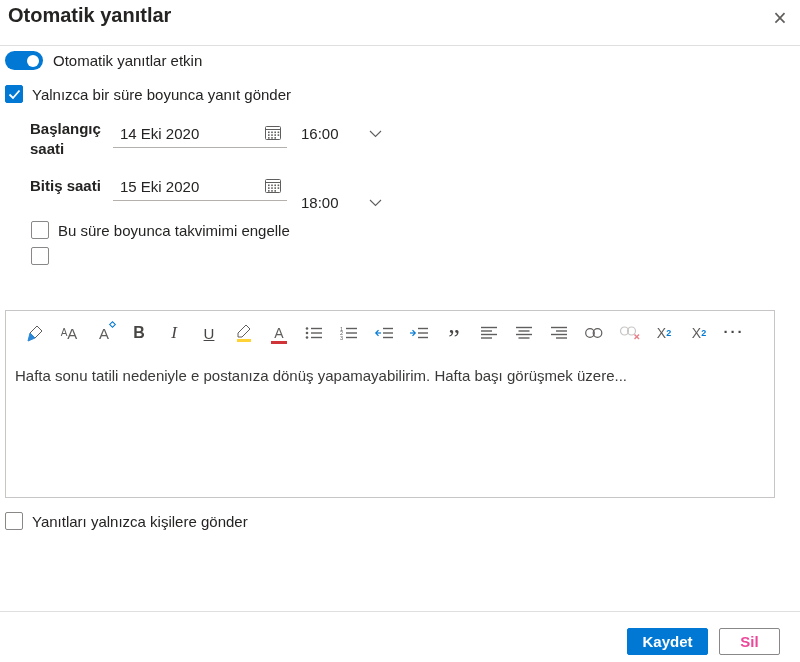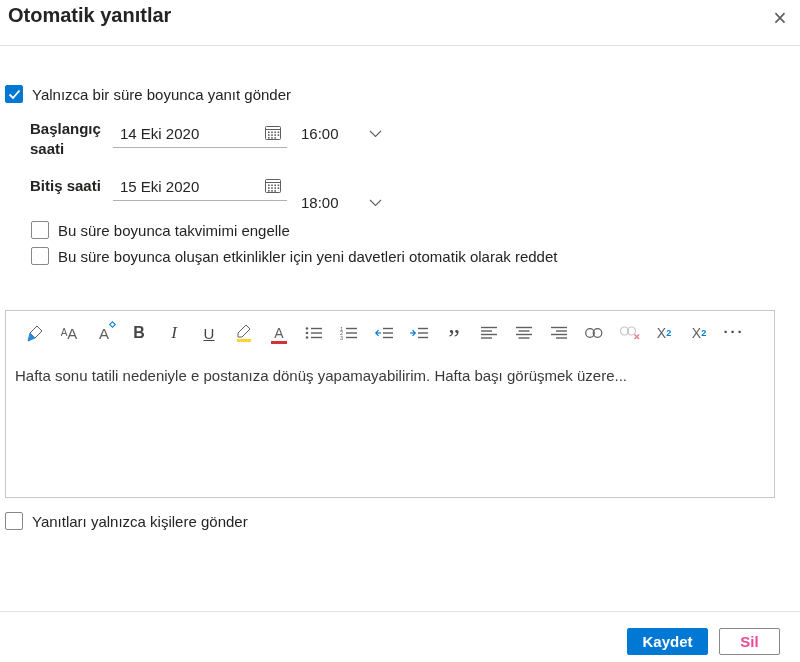--- a/index.html
+++ b/index.html
@@ -69,20 +69,26 @@
 </style>
 </head>
 <body>
 
 <div class="container">
 
   <div class="title">Otomatik yanıtlar</div>
   <div class="close-btn">×</div>
   <div class="divider" style="top:45px;"></div>
 
+  <div class="toggle-row">
+    <div class="toggle">
+      <div class="toggle-knob"></div>
+    </div>
+    <div class="lbl">Otomatik yanıtlar etkin</div>
+  </div>
 
   <div class="cb-row" style="left:5px; top:85px;">
     <span class="cb checked">
       <svg width="13" height="11" viewBox="0 0 13 11">
           <path d="M1.5 5.5 L5 9 L11.5 1.5" stroke="#fff" stroke-width="1.8" fill="none"></path>
         </svg>
     </span>
     <span class="lbl">Yalnızca bir süre boyunca yanıt gönder</span>
   </div>
 
@@ -149,21 +155,20 @@
         </svg>
     </span>
   </div>
 
   <div class="cb-row" style="left:31px; top:221px;">
     <span class="cb"></span>
     <span class="lbl">Bu süre boyunca takvimimi engelle</span>
   </div>
   <div class="cb-row" style="left:31px; top:247px;">
     <span class="cb"></span>
-    <span class="lbl">Bu süre boyunca oluşan etkinlikler için yeni davetleri otomatik olarak reddet</span>
   </div>
 
   <div class="editor">
     <div class="toolbar">
 
       <span class="tb-btn">
         <svg width="19" height="19" viewBox="0 0 19 19">
             <path d="M12 2 L17 7 L10 14 L5 9 Z" fill="none" stroke="#605e5c"></path>
             <path d="M5 9 L10 14 L3 17 Z" fill="#2b88d8" stroke="#2b88d8"></path>
           </svg>

